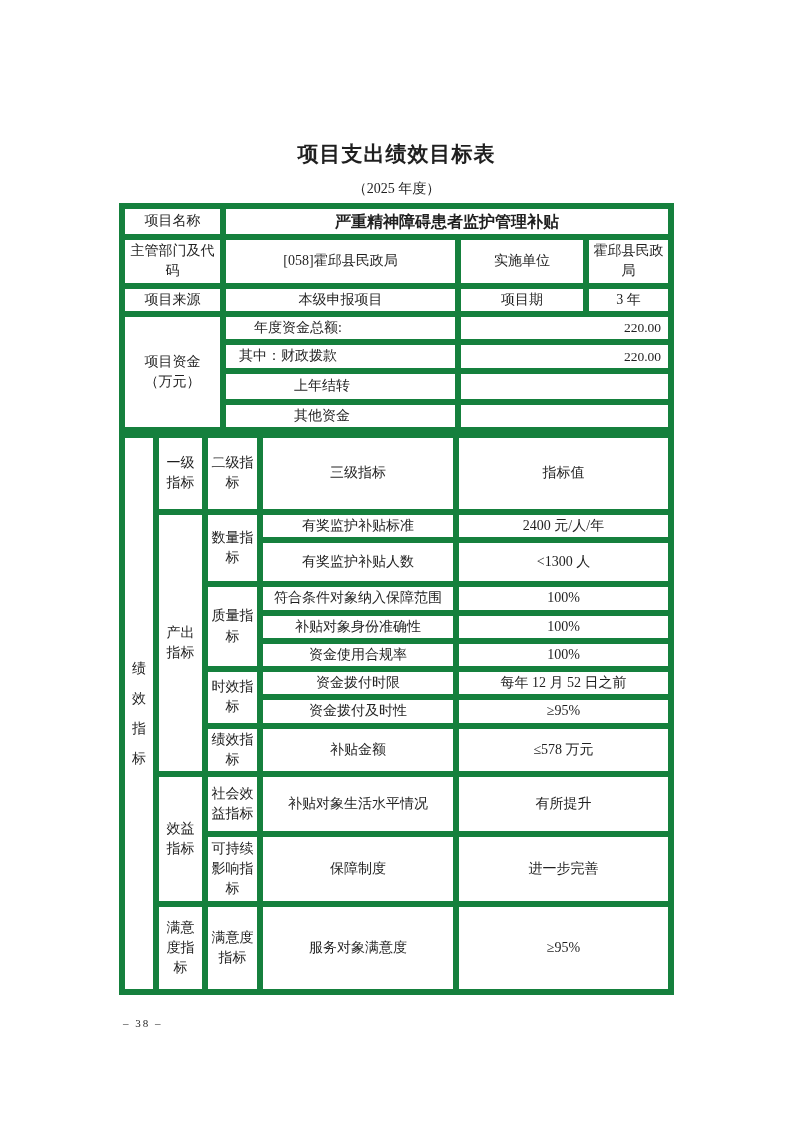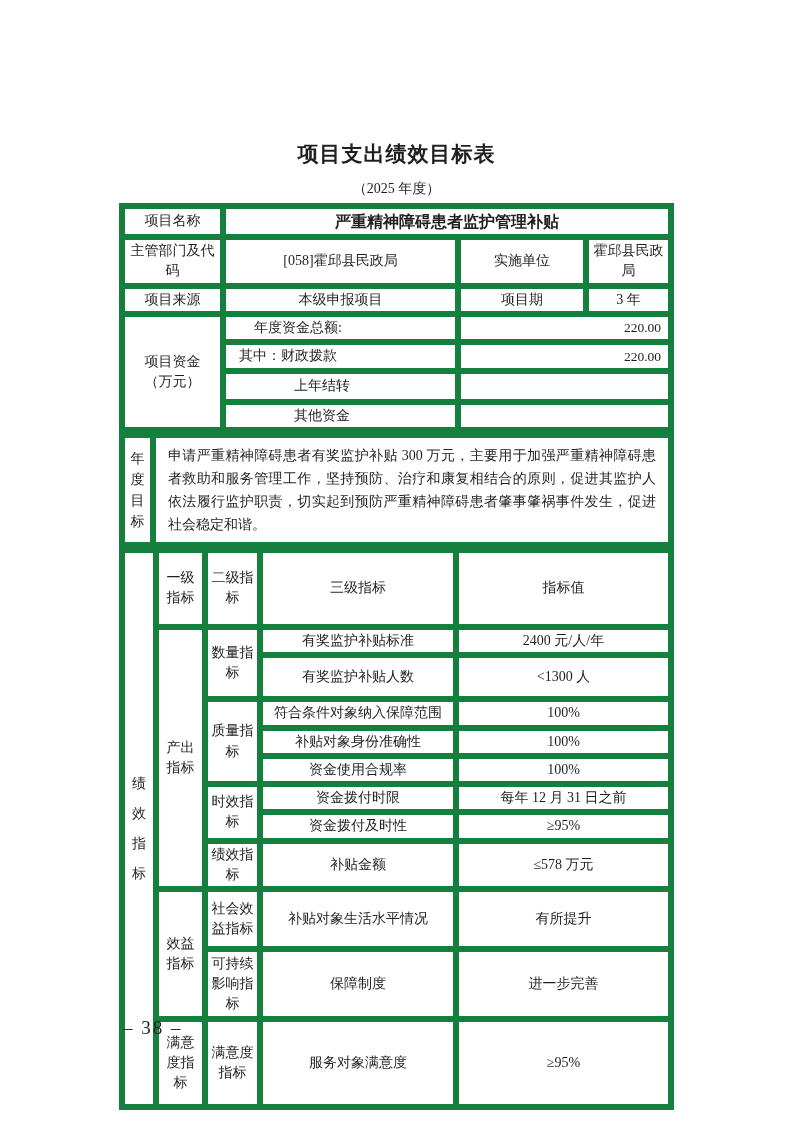--- a/index.html
+++ b/index.html
@@ -36,21 +36,21 @@
   .fund-val{text-align:right;padding-right:7px;font-size:13.5px;}
   .vwrap{width:1em;margin:0 auto;word-break:break-all;white-space:normal;}
   .v-goal .vwrap{line-height:21px;}
   .v-perf .vwrap{line-height:30px;}
   .goal-text{
     text-align:justify;text-justify:inter-character;
     padding:6px 12px;line-height:23px;white-space:normal;
   }
   .page-num{
     position:absolute;left:123px;top:1017px;
-    font-size:19px;letter-spacing:2px;
+    font-size:11px;letter-spacing:2px;
   }
 </style>
 </head>
 <body>
 
 <div class="page-title">项目支出绩效目标表</div>
 <div class="page-subtitle">（2025 年度）</div>
 
 <div class="tables">
 
@@ -92,32 +92,20 @@
       <td class="fund-name pad3">上年结转</td>
       <td colspan="2" class="fund-val"></td>
     </tr>
     <tr style="height:24px">
       <td class="fund-name pad3">其他资金</td>
       <td colspan="2" class="fund-val"></td>
     </tr>
   </tbody>
     </table>
 
-  <table class="t2">
-    <colgroup>
-        <col style="width:31px">
-        <col style="width:518px">
-      </colgroup>
-    <tbody>
-        <tr style="height:93px">
-      <td class="v-goal"><div class="vwrap">年度目标</div></td>
-      <td class="goal-text">申请严重精神障碍患者有奖监护补贴 300 万元，主要用于加强严重精神障碍患者救助和服务管理工作，坚持预防、治疗和康复相结合的原则，促进其监护人依法履行监护职责，切实起到预防严重精神障碍患者肇事肇祸事件发生，促进社会稳定和谐。</td>
-    </tr>
-  </tbody>
-    </table>
 
   <table class="t3">
     <colgroup>
         <col style="width:34px">
         <col style="width:49px">
         <col style="width:55px">
         <col style="width:196px">
         <col style="width:215px">
       </colgroup>
     <tbody>
@@ -148,21 +136,21 @@
       <td>补贴对象身份准确性</td>
       <td>100%</td>
     </tr>
     <tr style="height:25px">
       <td>资金使用合规率</td>
       <td>100%</td>
     </tr>
     <tr style="height:24px">
       <td rowspan="2">时效指标</td>
       <td>资金拨付时限</td>
-      <td>每年 12 月 31 日之前</td>
+      <td>每年 12 月 52 日之前</td>
     </tr>
     <tr style="height:25px">
       <td>资金拨付及时性</td>
       <td>≥95%</td>
     </tr>
     <tr style="height:40px">
       <td>绩效指标</td>
       <td>补贴金额</td>
       <td>≤578 万元</td>
     </tr>

